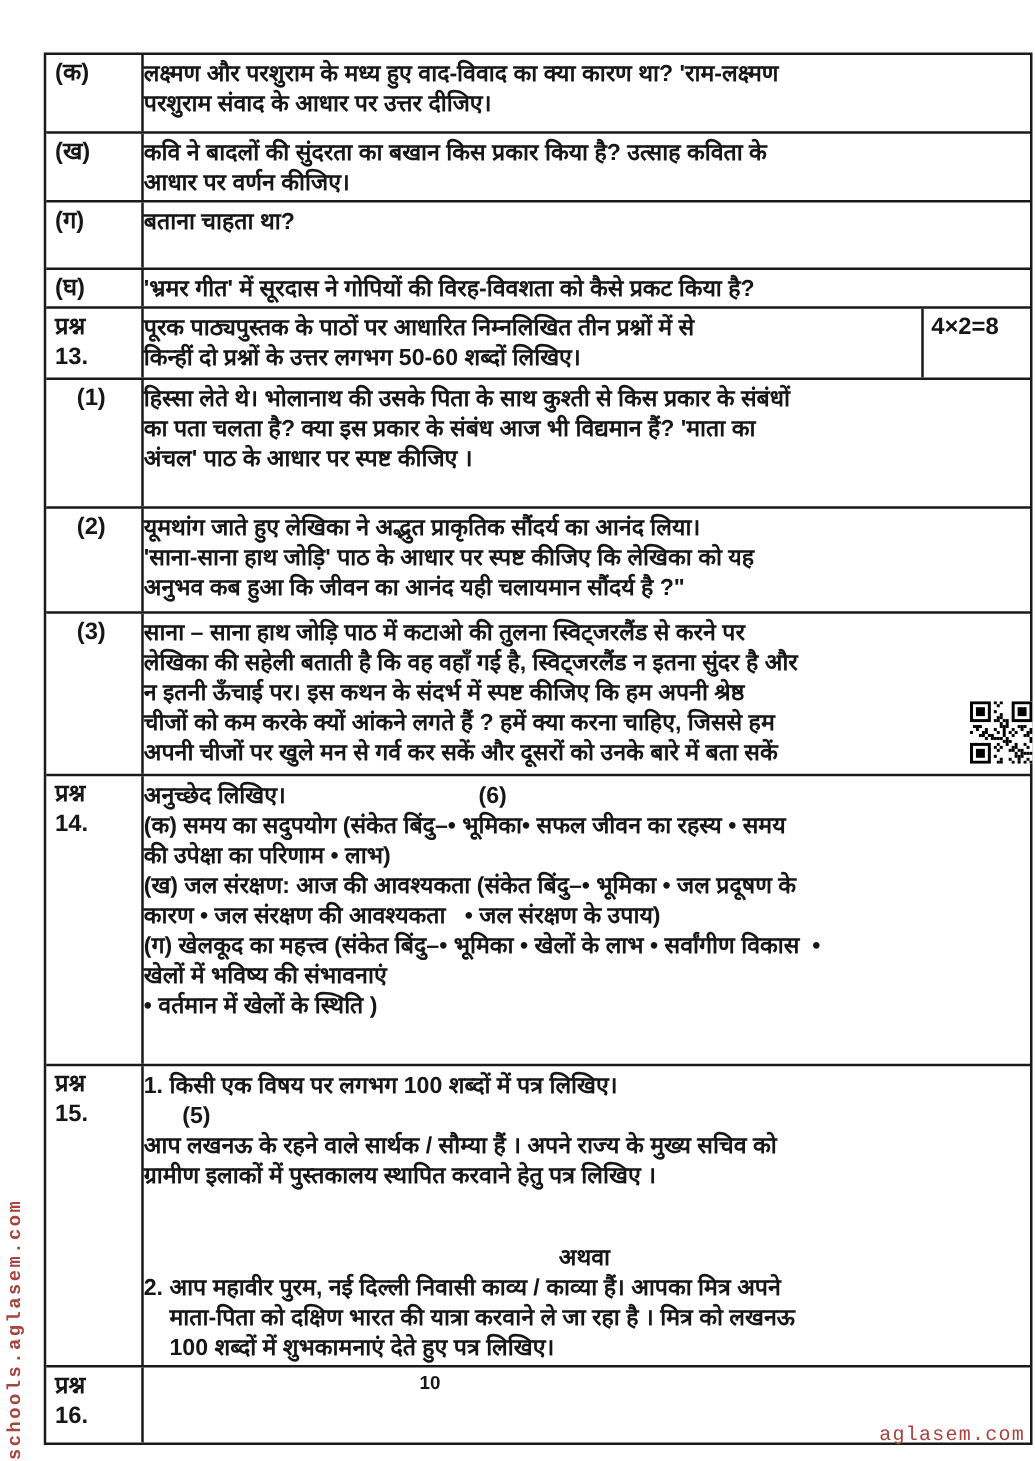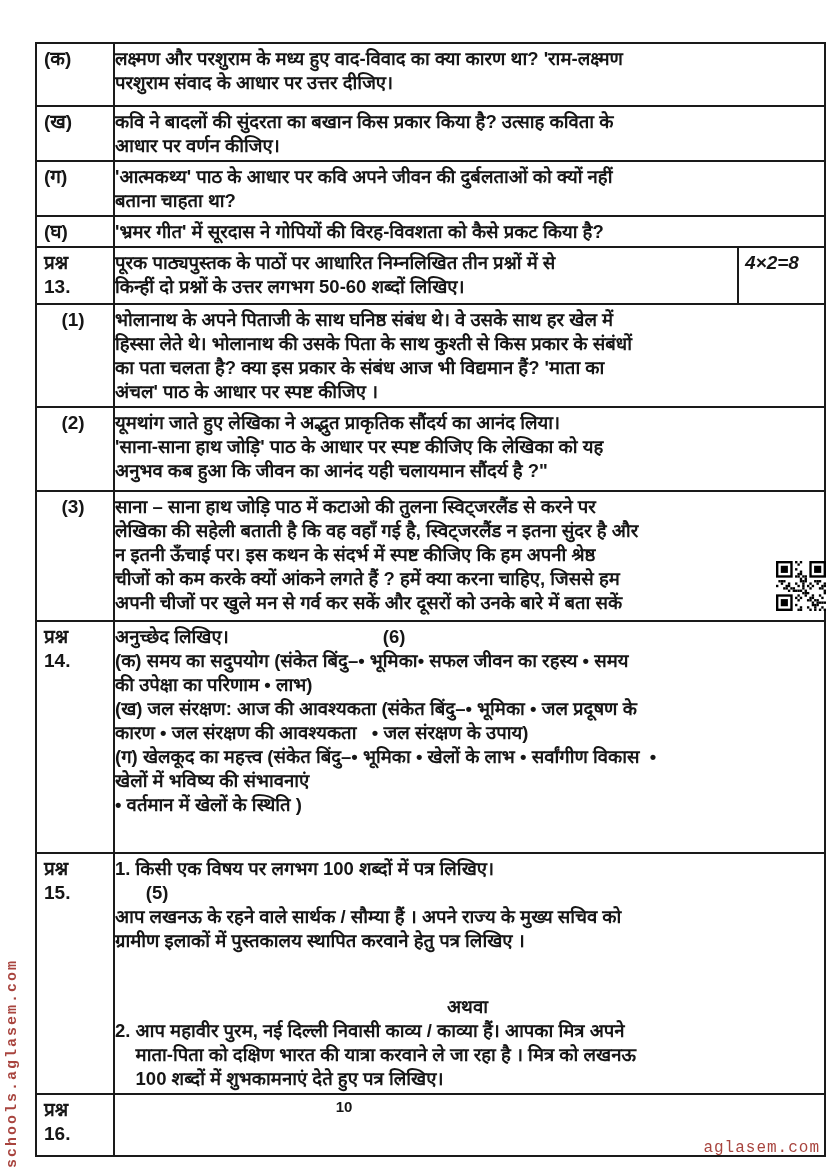--- a/index.html
+++ b/index.html
@@ -35,21 +35,20 @@
     box-sizing:border-box;
   }
   .line{white-space:pre-wrap;}
   .line.center{text-align:center;font-weight:700;margin-top:42px;}
   .marks{
     flex:0 0 87px;width:87px;
     border-left:2px solid var(--brd,#1a1a1a);
     padding:3px 2px 2px 6px;
     font-weight:700;font-size:19px;line-height:24px;
     box-sizing:border-box;
-    font-style:italic;
   }
   
   .row:nth-child(1){min-height:61px;}
   .row:nth-child(2){min-height:52px;}
   .row:nth-child(3){min-height:52px;}
   .row:nth-child(4){min-height:26px;}
   .row:nth-child(5){min-height:55px;}
   .row:nth-child(6){min-height:101px;}
   .row:nth-child(7){min-height:82px;}
   .row:nth-child(8){min-height:128px;}
@@ -95,21 +94,20 @@
       <div class="row">
         <div class="lab">(ख)</div>
         <div class="con">
           <div class="line">कवि ने बादलों की सुंदरता का बखान किस प्रकार किया है? उत्साह कविता के</div>
           <div class="line">आधार पर वर्णन कीजिए।</div>
         </div>
       </div>
       <div class="row">
         <div class="lab">(ग)</div>
         <div class="con">
-          <div class="line">'आत्मकथ्य' पाठ के आधार पर कवि अपने जीवन की दुर्बलताओं को क्यों नहीं</div>
           <div class="line">बताना चाहता था?</div>
         </div>
       </div>
       <div class="row">
         <div class="lab">(घ)</div>
         <div class="con">
           <div class="line">'भ्रमर गीत' में सूरदास ने गोपियों की विरह-विवशता को कैसे प्रकट किया है?</div>
         </div>
       </div>
       <div class="row">
@@ -117,21 +115,20 @@
 13.</div>
         <div class="con">
           <div class="line">पूरक पाठ्यपुस्तक के पाठों पर आधारित निम्नलिखित तीन प्रश्नों में से</div>
           <div class="line">किन्हीं दो प्रश्नों के उत्तर लगभग 50-60 शब्दों लिखिए।</div>
         </div>
         <div class="marks">4×2=8</div>
       </div>
       <div class="row">
         <div class="lab center">(1)</div>
         <div class="con">
-          <div class="line">भोलानाथ के अपने पिताजी के साथ घनिष्ठ संबंध थे। वे उसके साथ हर खेल में</div>
           <div class="line">हिस्सा लेते थे। भोलानाथ की उसके पिता के साथ कुश्ती से किस प्रकार के संबंधों</div>
           <div class="line">का पता चलता है? क्या इस प्रकार के संबंध आज भी विद्यमान हैं? 'माता का</div>
           <div class="line">अंचल' पाठ के आधार पर स्पष्ट कीजिए ।</div>
         </div>
       </div>
       <div class="row">
         <div class="lab center">(2)</div>
         <div class="con">
           <div class="line">यूमथांग जाते हुए लेखिका ने अद्भुत प्राकृतिक सौंदर्य का आनंद लिया।</div>
           <div class="line">'साना-साना हाथ जोड़ि' पाठ के आधार पर स्पष्ट कीजिए कि लेखिका को यह</div>

